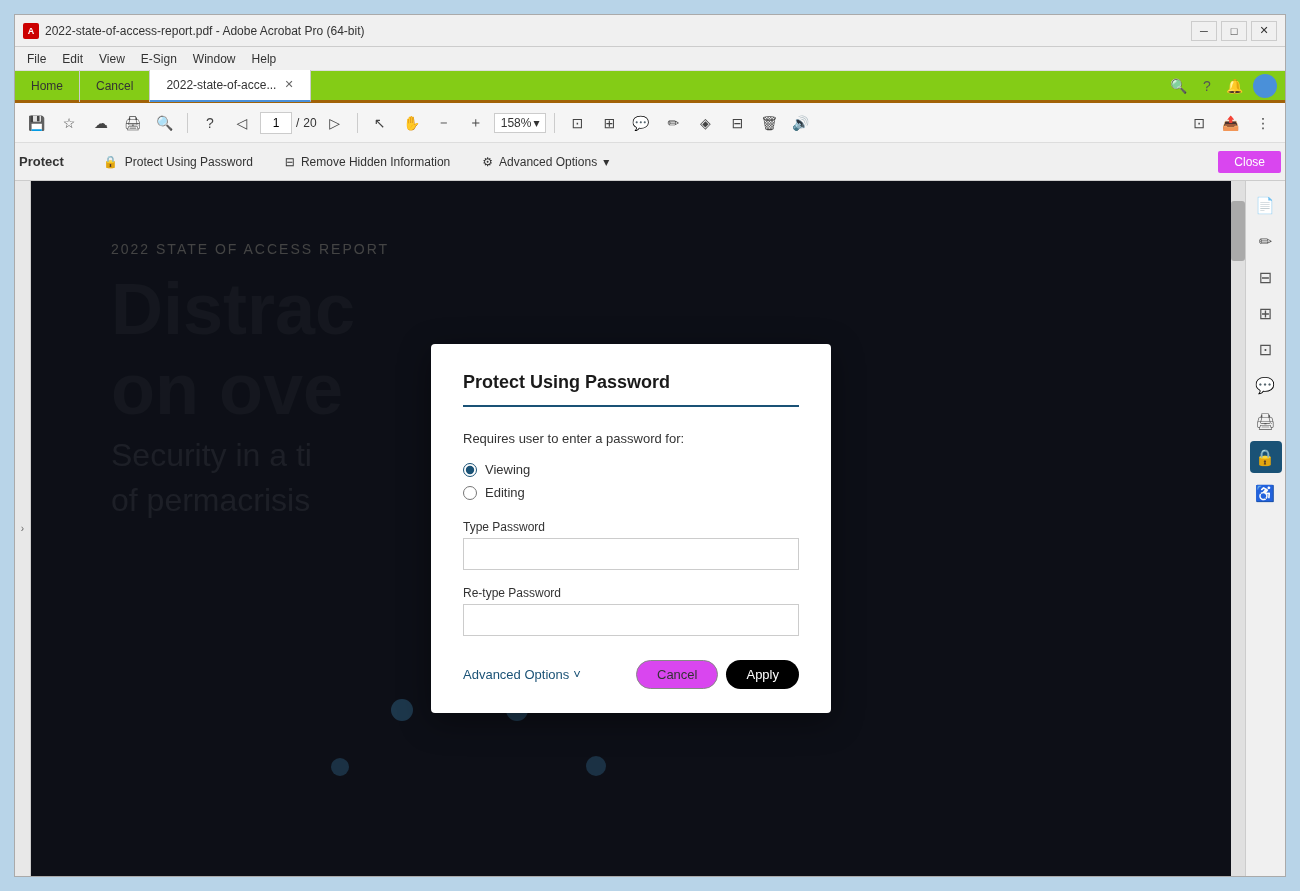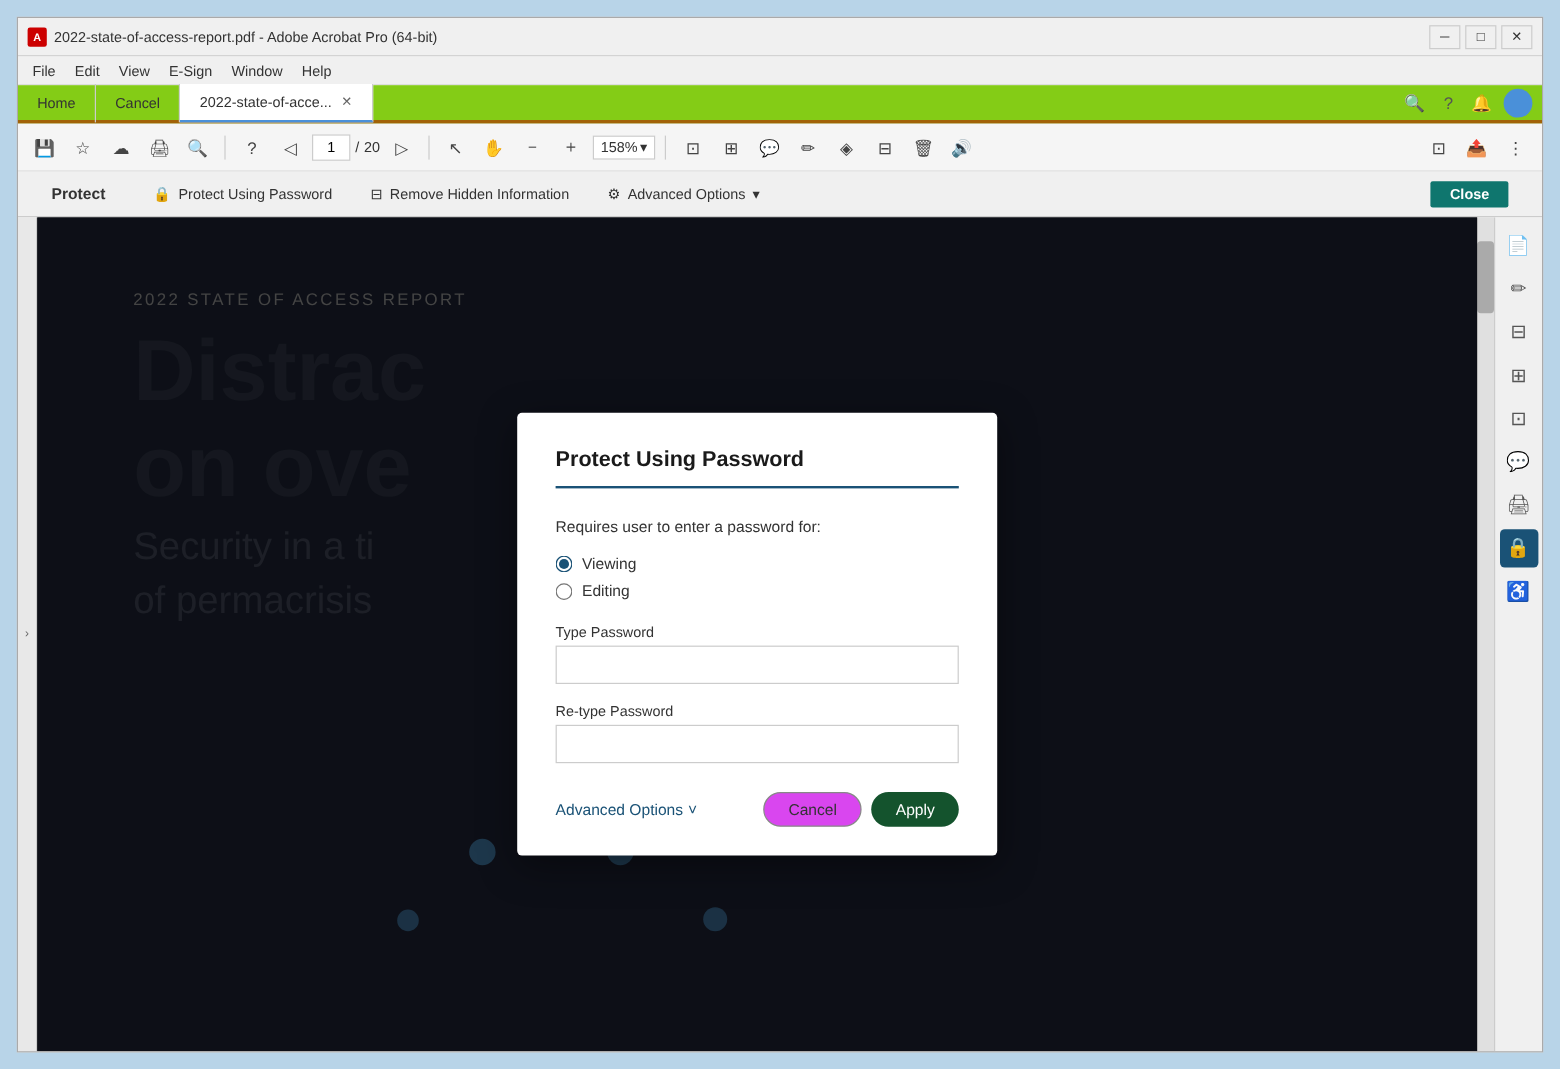--- a/index.html
+++ b/index.html
@@ -201,21 +201,21 @@
       gap: 4px;
       align-items: center;
     }
 
     
     .protect-bar {
       display: flex;
       align-items: center;
       background: #f0f0f0;
       height: 38px;
-      padding: 0 28px;
+      padding: 0 4px;
       border-bottom: 1px solid #ccc;
       flex-shrink: 0;
       gap: 16px;
     }
     .protect-title {
       font-size: 13px;
       font-weight: 600;
       color: #333;
       margin-right: 16px;
     }
@@ -223,28 +223,27 @@
       display: flex;
       align-items: center;
       gap: 6px;
       font-size: 12px;
       color: #333;
       cursor: pointer;
       padding: 4px 8px;
     }
     .protect-close {
       margin-left: auto;
-      background: #0f766e;
+      background: #d946ef;
       color: white;
       border: none;
       padding: 4px 16px;
       font-size: 12px;
       cursor: pointer;
       border-radius: 2px;
-      font-weight: bold;
     }
 
     
     .main-area {
       display: flex;
       flex: 1;
       overflow: hidden;
     }
 
     
@@ -435,21 +434,21 @@
       font-size: 13px;
       background: #d946ef;
       border: 1px solid #888;
       border-radius: 20px;
       cursor: pointer;
       color: #333;
     }
     .btn-apply {
       padding: 6px 20px;
       font-size: 13px;
-      background: #14532d;
+      background: #000000;
       border: none;
       border-radius: 20px;
       cursor: pointer;
       color: white;
       font-weight: 500;
     }
 
     
     .pdf-dot {
       position: absolute;

